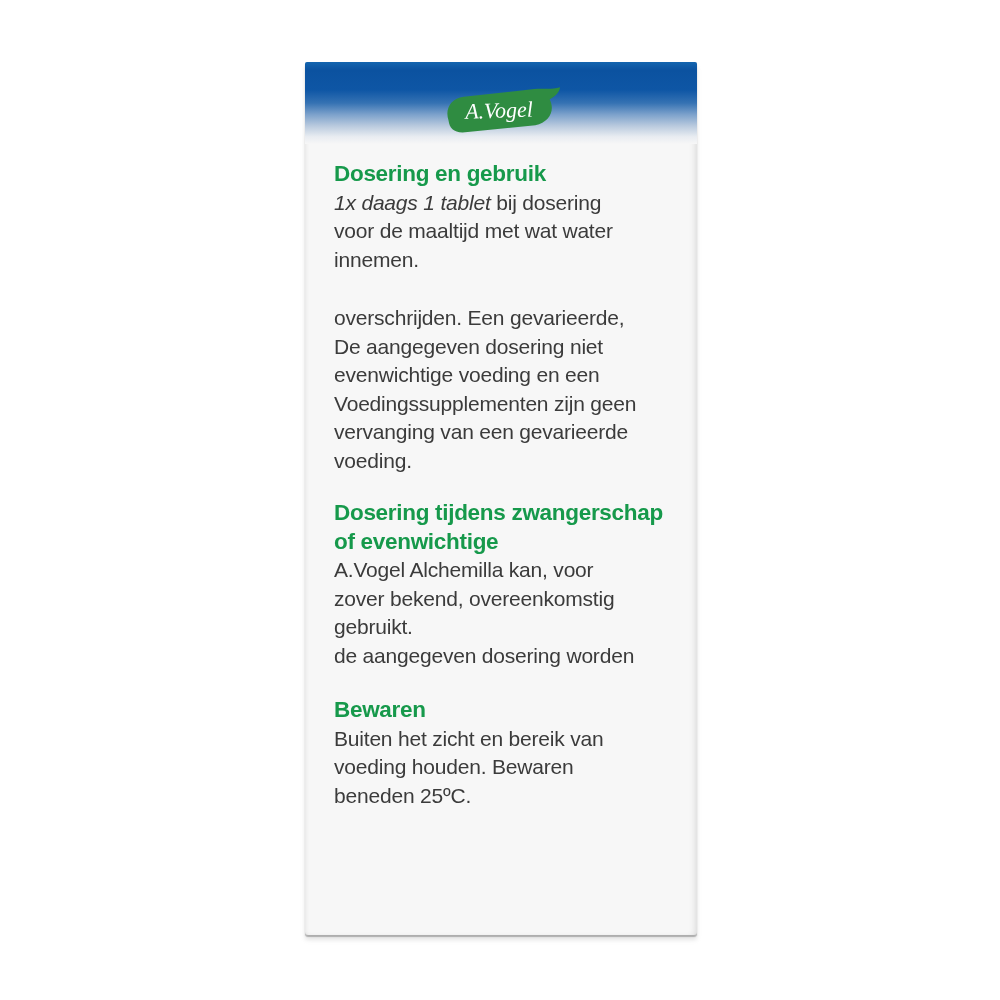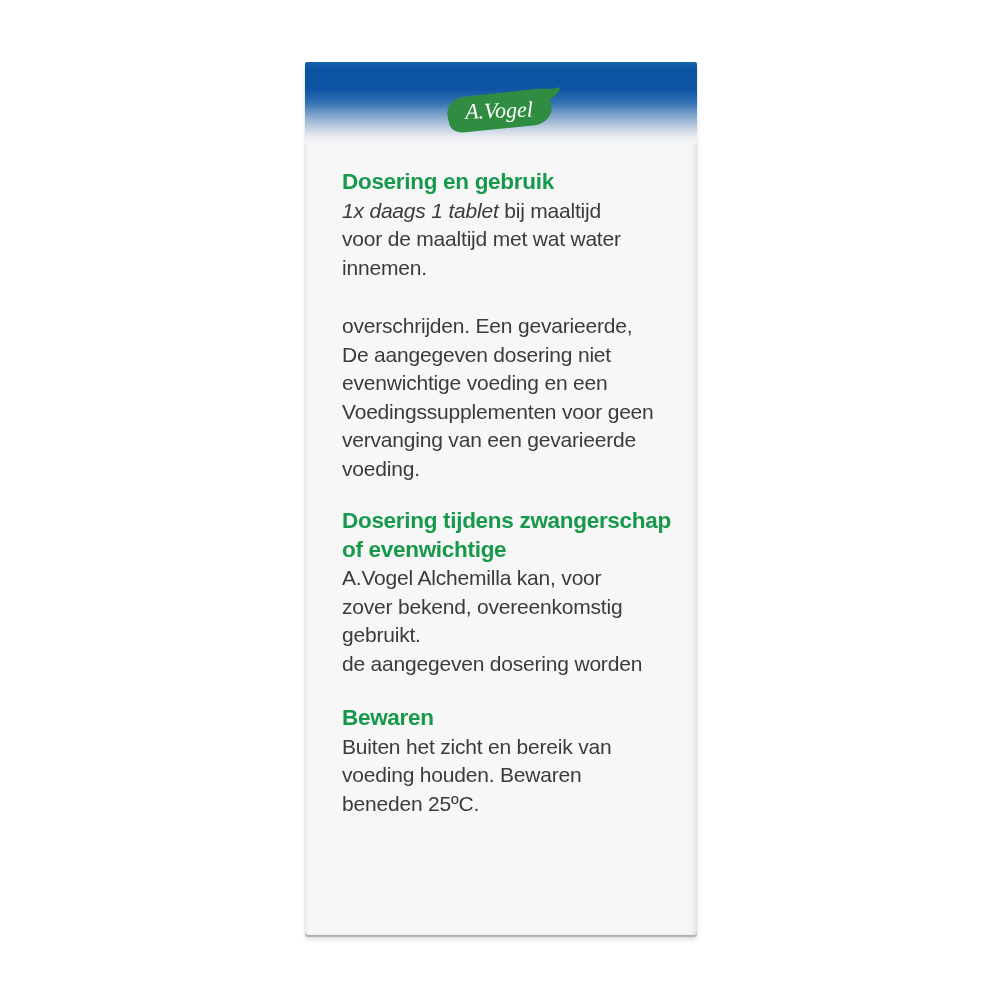--- a/index.html
+++ b/index.html
@@ -60,21 +60,21 @@
   }
   .logo svg { display: block; width: 124px; height: 50px; }
   
   .content {
     position: absolute;
     left: 25px;
     top: 94px;
     width: 355px;
     color: #3b3b3b;
   }
-  .sec { margin: 12px; }
+  .sec { margin: 4px; }
   .gap-a { margin-top: 30px; }
   .gap-b { margin-top: 24px; }
   .gap-c { margin-top: 26px; }
   .h {
     margin: 0;
     font-size: 22.5px;
     line-height: 28.5px;
     font-weight: bold;
     letter-spacing: -0.3px;
     color: #16994b;
@@ -110,32 +110,32 @@
                  C 17 50 11 45 10 36 Z" fill="#2f8c41"></path>
         <text x="63" y="33" text-anchor="middle" font-family="Liberation Serif, serif" font-style="italic" font-size="23" fill="#ffffff" transform="rotate(-2 63 28)">A.Vogel</text>
       </svg>
     </div>
 
     <div class="content">
 
       <section class="sec">
         <h3 class="h">Dosering en gebruik</h3>
         <p class="p">
-          <span class="line"><em class="it">1x daags 1 tablet</em><span> bij maaltijd</span></span>
+          <span class="line"><em class="it">1x daags 1 tablet</em><span> bij dosering</span></span>
           <span class="line">voor de maaltijd met wat water</span>
           <span class="line">innemen.</span>
         </p>
       </section>
 
       <section class="sec gap-a">
         <p class="p">
           <span class="line">overschrijden. Een gevarieerde,</span>
           <span class="line">De aangegeven dosering niet</span>
           <span class="line">evenwichtige voeding en een</span>
-          <span class="line">Voedingssupplementen voor geen</span>
+          <span class="line">Voedingssupplementen zijn geen</span>
           <span class="line">vervanging van een gevarieerde</span>
           <span class="line">voeding.</span>
         </p>
       </section>
 
       <section class="sec gap-b">
         <h3 class="h">Dosering tijdens zwangerschap</h3>
         <h3 class="h">of evenwichtige</h3>
         <p class="p">
           <span class="line">A.Vogel Alchemilla kan, voor</span>

